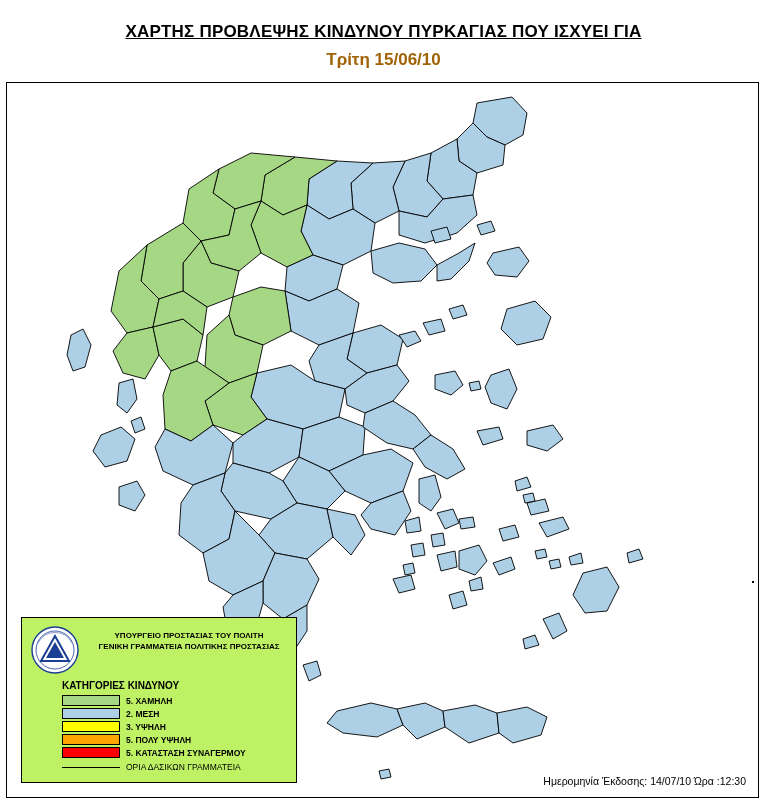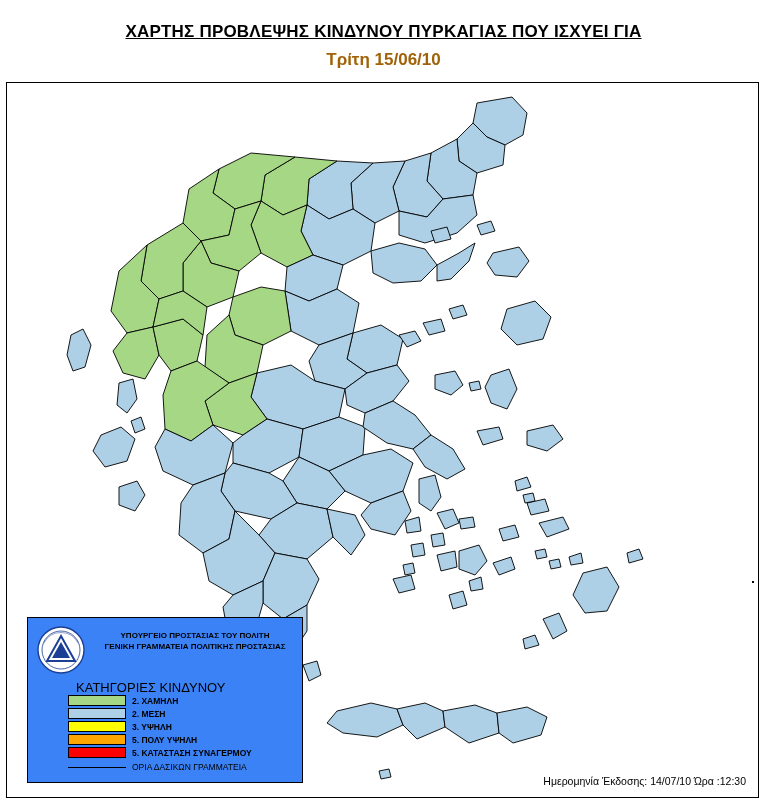--- a/index.html
+++ b/index.html
@@ -25,37 +25,37 @@
   #map-frame{
     position:absolute;left:6px;top:82px;
     width:753px;height:716px;
     border:1px solid #000;
     background:#ffffff;
     box-sizing:border-box;
     overflow:hidden;
   }
   #map-svg{position:absolute;left:0;top:0;}
   #legend-box{
-    position:absolute;left:20px;top:534px;
+    position:absolute;left:14px;top:534px;
     width:276px;height:166px;
-    background:#3b82f6;
+    background:#bef264;
     border:1px solid #000;
     box-sizing:border-box;
   }
   #legend-logo{
     position:absolute;left:8px;top:7px;width:50px;height:50px;
   }
   #legend-org{
     position:absolute;left:64px;top:12px;width:206px;
     text-align:center;
     font-size:8px;font-weight:bold;color:#000;line-height:11px;
   }
   #legend-cat-title{
     position:absolute;left:40px;top:62px;
-    font-size:13px;color:#000;font-weight:normal;margin-left:8px;
+    font-size:10px;color:#000;font-weight:bold;
   }
   #legend-items{
     position:absolute;left:40px;top:76px;
   }
   .legend-row{
     display:flex;align-items:center;height:13px;
   }
   .legend-swatch{
     width:58px;height:11px;border:1px solid #000;box-sizing:border-box;
     margin-right:6px;
@@ -211,21 +211,21 @@
     <div id="legend-org">
       <div>ΥΠΟΥΡΓΕΙΟ ΠΡΟΣΤΑΣΙΑΣ ΤΟΥ ΠΟΛΙΤΗ</div>
       <div>ΓΕΝΙΚΗ ΓΡΑΜΜΑΤΕΙΑ ΠΟΛΙΤΙΚΗΣ ΠΡΟΣΤΑΣΙΑΣ</div>
     </div>
 
     <div id="legend-cat-title">ΚΑΤΗΓΟΡΙΕΣ ΚΙΝΔΥΝΟΥ</div>
 
     <div id="legend-items">
       <div class="legend-row">
         <span class="legend-swatch" style="background:#a6d785"></span>
-        <span class="legend-label">2. ΧΑΜΗΛΗ</span>
+        <span class="legend-label">5. ΧΑΜΗΛΗ</span>
       </div>
       <div class="legend-row">
         <span class="legend-swatch" style="background:#aed0e6"></span>
         <span class="legend-label">2. ΜΕΣΗ</span>
       </div>
       <div class="legend-row">
         <span class="legend-swatch" style="background:#ffff00"></span>
         <span class="legend-label">3. ΥΨΗΛΗ</span>
       </div>
       <div class="legend-row">

